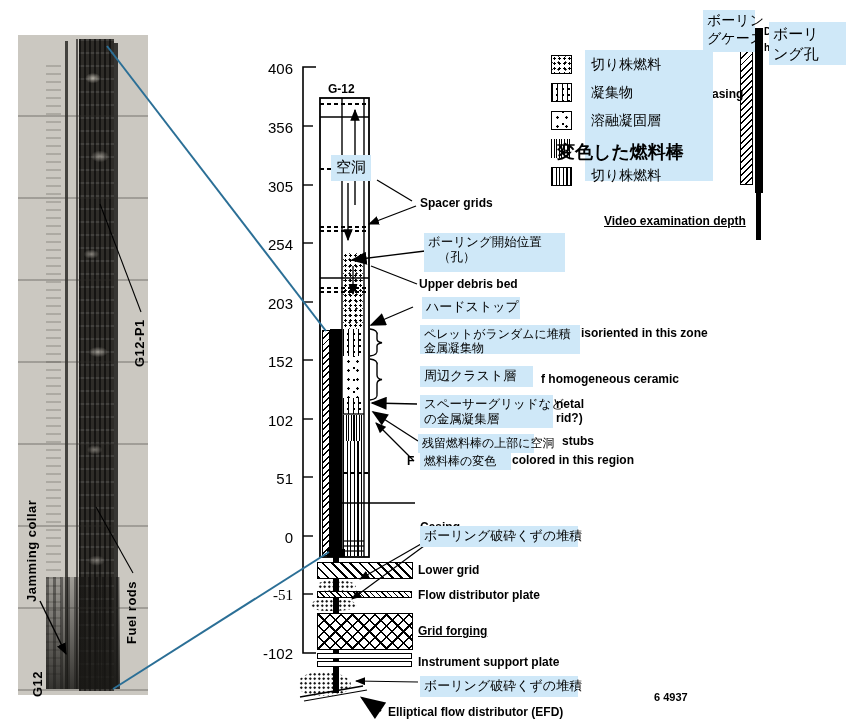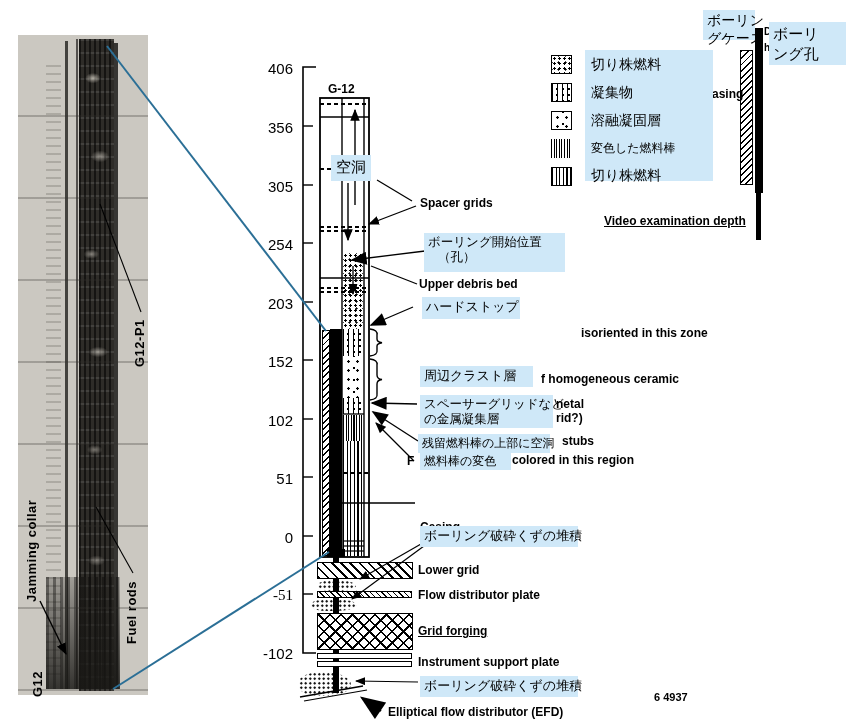--- a/index.html
+++ b/index.html
@@ -214,28 +214,32 @@
   <div class="abs hl" style="left:331px;top:155px;width:40px;height:26px;font-size:15px;text-align:center;padding-top:3px;">
       <span>空洞</span>
     </div>
   <div class="abs hl" style="left:424px;top:233px;width:141px;height:39px;">
     <span>ボーリング開始位置</span>
     <span style="padding-left:10px;">（孔）</span>
   </div>
   <div class="abs hl" style="left:422px;top:297px;width:98px;height:22px;font-size:13px;">
       <span>ハードストップ</span>
     </div>
+  <div class="abs hl" style="left:420px;top:325px;width:160px;height:29px;font-size:12px;">
+    <span>ペレットがランダムに堆積</span>
+    <span>金属凝集物</span>
+  </div>
   <div class="abs hl" style="left:420px;top:366px;width:113px;height:21px;font-size:13px;">
       <span>周辺クラスト層</span>
     </div>
   <div class="abs hl" style="left:420px;top:395px;width:133px;height:33px;">
     <span>スペーサーグリッドなど</span>
     <span>の金属凝集層</span>
   </div>
-  <div class="abs hl" style="left:418px;top:434px;width:132px;height:19px;font-size:12px;">
+  <div class="abs hl" style="left:418px;top:434px;width:116px;height:19px;font-size:12px;">
       <span>残留燃料棒の上部に空洞</span>
     </div>
   <div class="abs hl" style="left:420px;top:453px;width:91px;height:17px;font-size:12px;padding-top:1px;">
       <span>燃料棒の変色</span>
     </div>
   <div class="abs hl" style="left:420px;top:526px;width:158px;height:21px;font-size:13px;">
       <span>ボーリング破砕くずの堆積</span>
     </div>
   <div class="abs hl" style="left:420px;top:676px;width:158px;height:21px;font-size:13px;">
       <span>ボーリング破砕くずの堆積</span>
@@ -243,27 +247,27 @@
 
   <div class="abs swatch pat-debris" style="left:551px;top:55px;"></div>
   <div class="abs swatch pat-agglom" style="left:551px;top:83px;"></div>
   <div class="abs swatch pat-crust" style="left:551px;top:111px;"></div>
   <div class="abs swatch noborder pat-discolor" style="left:551px;top:139px;"></div>
   <div class="abs swatch pat-stubs" style="left:551px;top:167px;"></div>
   <div class="abs hl" style="left:585px;top:50px;width:128px;height:131px;"></div>
   <div class="abs" style="left:591px;top:56px;font-size:14px;z-index:6;">切り株燃料</div>
   <div class="abs" style="left:591px;top:84px;font-size:14px;z-index:6;">凝集物</div>
   <div class="abs" style="left:591px;top:112px;font-size:14px;z-index:6;">溶融凝固層</div>
-  <div class="abs" style="left:591px;top:140px;font-size:12px;z-index:6;">変色した燃料棒</div>
+  <div class="abs" style="left:557px;top:140px;font-size:18px;z-index:6;font-weight:bold;">変色した燃料棒</div>
   <div class="abs" style="left:591px;top:167px;font-size:14px;z-index:6;">切り株燃料</div>
 
   <div class="abs blackbar" style="left:755px;top:28px;width:8px;height:165px;"></div>
   <div class="abs struct pat-hatch135" style="left:740px;top:50px;width:13px;height:135px;border:1px solid #000;box-sizing:border-box;"></div>
   <div class="abs blackbar" style="left:756px;top:193px;width:5px;height:47px;"></div>
-  <div class="abs hl" style="left:703px;top:10px;width:52px;height:30px;font-size:14px;line-height:1.25;">
+  <div class="abs hl" style="left:703px;top:10px;width:52px;height:42px;font-size:14px;line-height:1.25;">
     <span>ボーリン</span>
     <span>グケース</span>
   </div>
   <div class="abs hl" style="left:769px;top:22px;width:77px;height:43px;font-size:15px;line-height:1.3;">
     <span>ボーリ</span>
     <span>ング孔</span>
   </div>
 
 </div>
 

